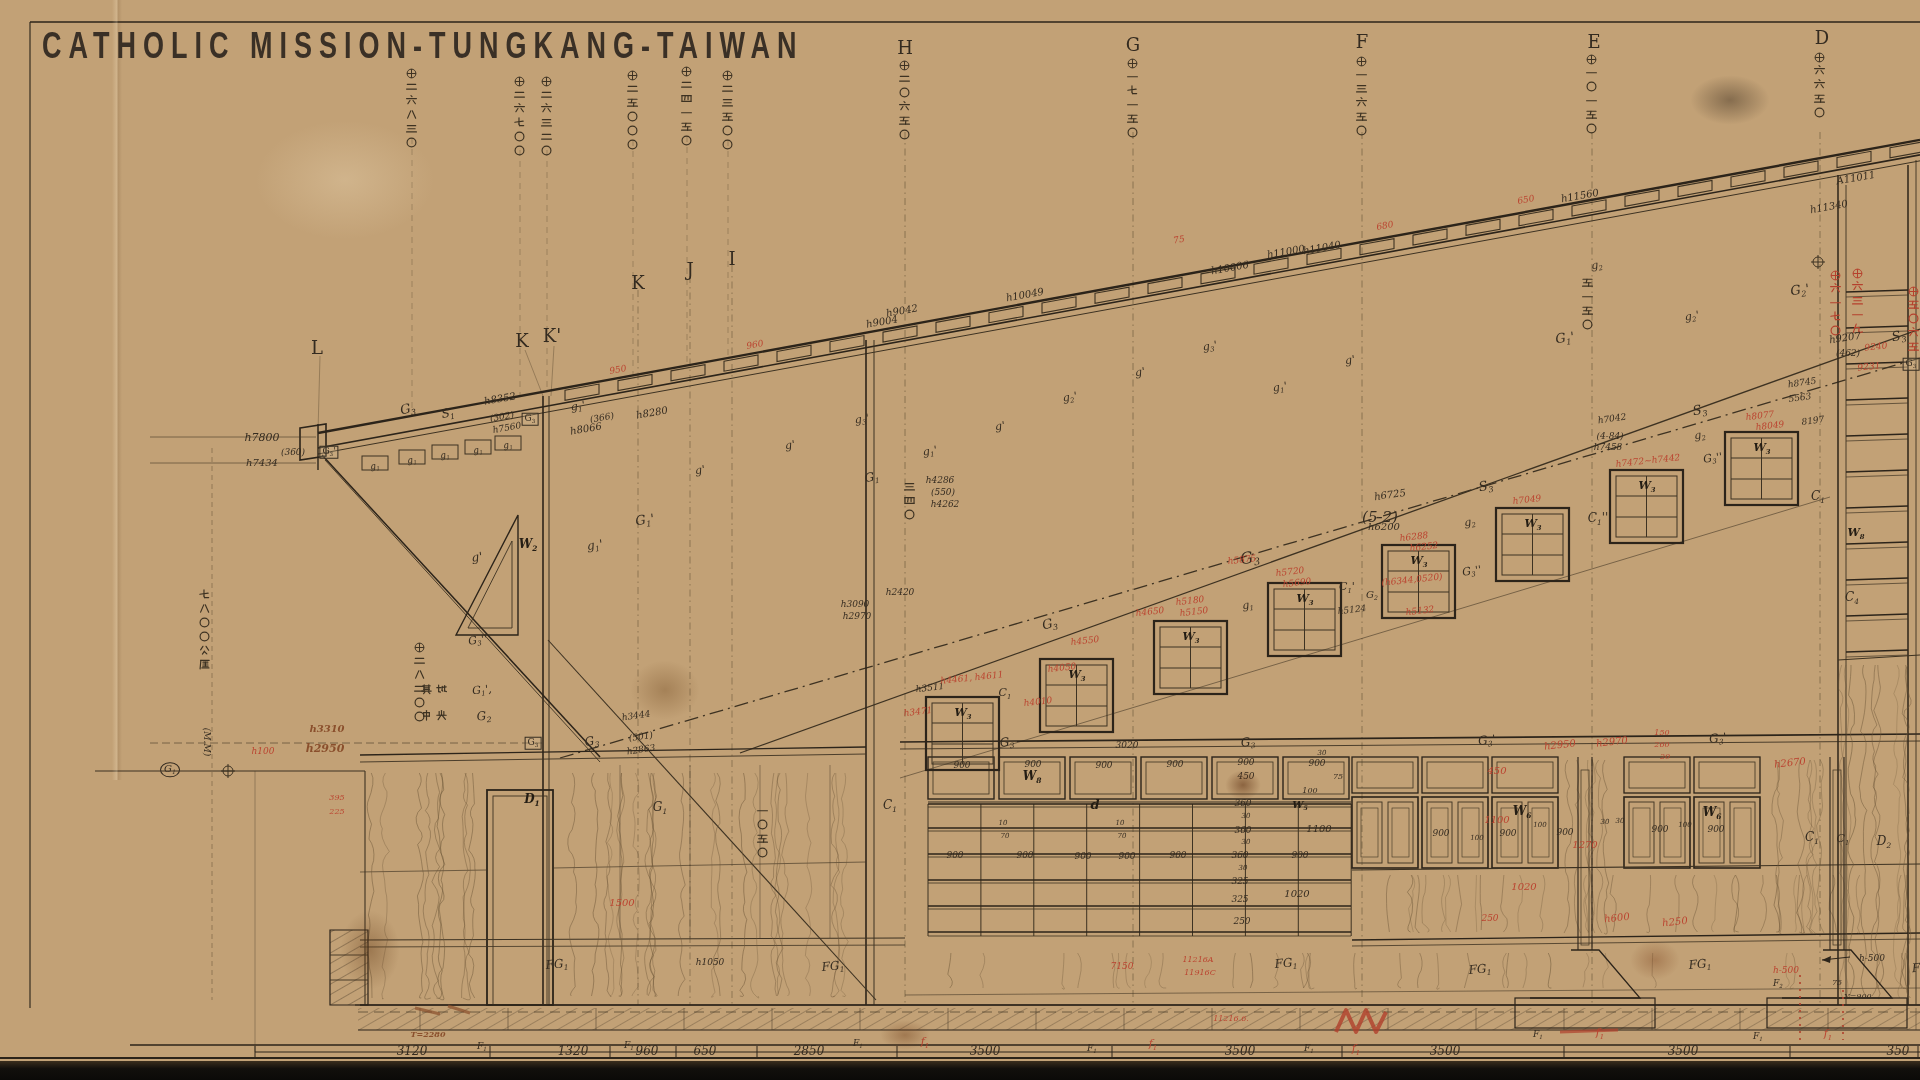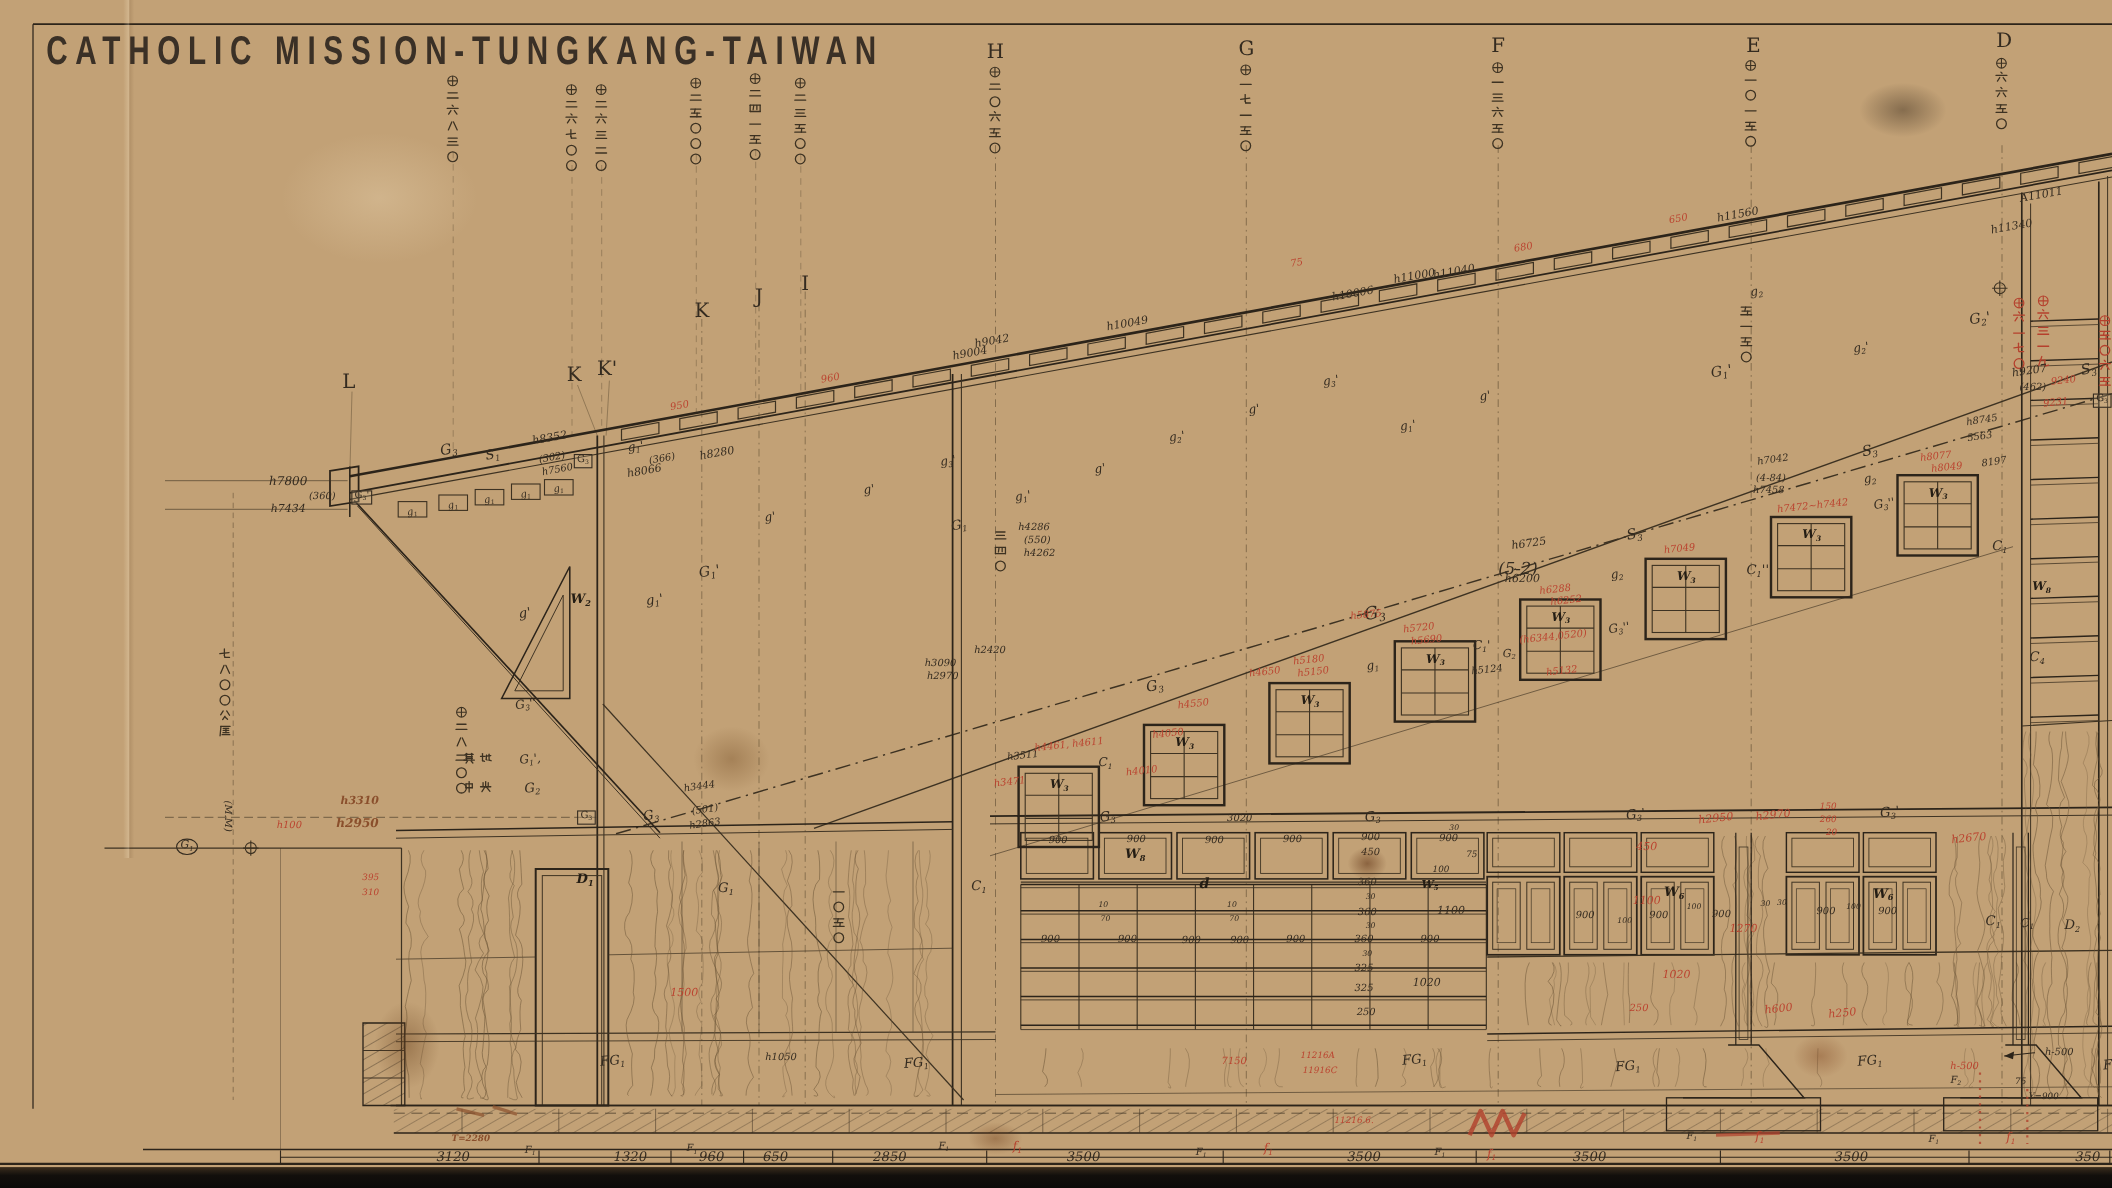--- a/index.html
+++ b/index.html
@@ -1194,21 +1194,21 @@
       <span class="an ak" style="left: 1477px; top: 838px; font-size: 7px; transform: translate(-50%, -50%) rotate(0deg);">100</span>
       <span class="an ak" style="left: 1540px; top: 825px; font-size: 7px; transform: translate(-50%, -50%) rotate(0deg);">100</span>
       <span class="an ak" style="left: 1685px; top: 825px; font-size: 7px; transform: translate(-50%, -50%) rotate(0deg);">100</span>
       <span class="an ak" style="left: 1605px; top: 822px; font-size: 7px; transform: translate(-50%, -50%) rotate(0deg);">30</span>
       <span class="an ak" style="left: 1620px; top: 821px; font-size: 7px; transform: translate(-50%, -50%) rotate(0deg);">30</span>
       <span class="an aK" style="left: 532px; top: 800px; font-size: 12px; transform: translate(-50%, -50%) rotate(0deg);">D<sub>1</sub></span>
       <span class="an ak" style="left: 660px; top: 808px; font-size: 12px; transform: translate(-50%, -50%) rotate(0deg);">G<sub>1</sub></span>
       <span class="an ak" style="left: 890px; top: 806px; font-size: 12px; transform: translate(-50%, -50%) rotate(0deg);">C<sub>1</sub></span>
       <span class="an ar" style="left: 622px; top: 903px; font-size: 10px; transform: translate(-50%, -50%) rotate(0deg);">1500</span>
       <span class="an ar" style="left: 337px; top: 798px; font-size: 8px; transform: translate(-50%, -50%) rotate(0deg); text-align: center;">395</span>
-      <span class="an ar" style="left: 337px; top: 812px; font-size: 8px; transform: translate(-50%, -50%) rotate(0deg);">310</span>
+      <span class="an ar" style="left: 337px; top: 812px; font-size: 8px; transform: translate(-50%, -50%) rotate(0deg);">225</span>
       <span class="an ar" style="left: 263px; top: 751px; font-size: 9px; transform: translate(-50%, -50%) rotate(0deg);">h100</span>
       <span class="an ak acirc" style="left: 170px; top: 770px; font-size: 10px; transform: translate(-50%, -50%) rotate(0deg);">G<sub>1</sub></span>
       <span class="an ak" style="left: 710px; top: 962px; font-size: 9px; transform: translate(-50%, -50%) rotate(0deg);">h1050</span>
       <span class="an ak" style="left: 557px; top: 965px; font-size: 12px; transform: translate(-50%, -50%) rotate(-5deg);">FG<sub>1</sub></span>
       <span class="an ak" style="left: 833px; top: 967px; font-size: 12px; transform: translate(-50%, -50%) rotate(-5deg);">FG<sub>1</sub></span>
       <span class="an ak" style="left: 1286px; top: 964px; font-size: 12px; transform: translate(-50%, -50%) rotate(-5deg);">FG<sub>1</sub></span>
       <span class="an ak" style="left: 1480px; top: 970px; font-size: 12px; transform: translate(-50%, -50%) rotate(-5deg);">FG<sub>1</sub></span>
       <span class="an ak" style="left: 1700px; top: 965px; font-size: 12px; transform: translate(-50%, -50%) rotate(-5deg);">FG<sub>1</sub></span>
       <span class="an ak" style="left: 1916px; top: 968px; font-size: 12px; transform: translate(-50%, -50%) rotate(-5deg);">F</span>
       <span class="an ak" style="left: 482px; top: 1047px; font-size: 9px; transform: translate(-50%, -50%) rotate(0deg);">F<sub>1</sub></span>

